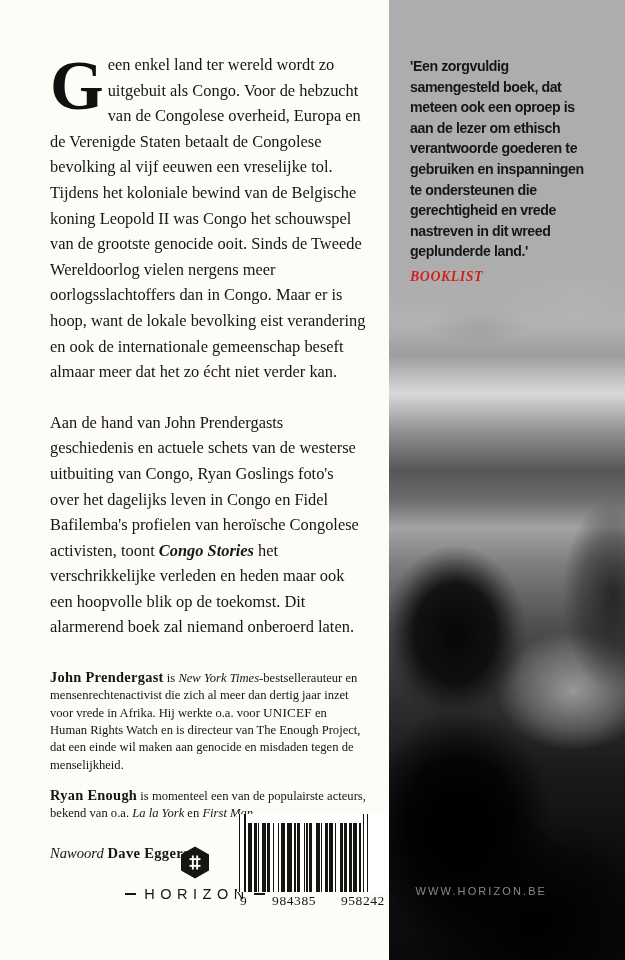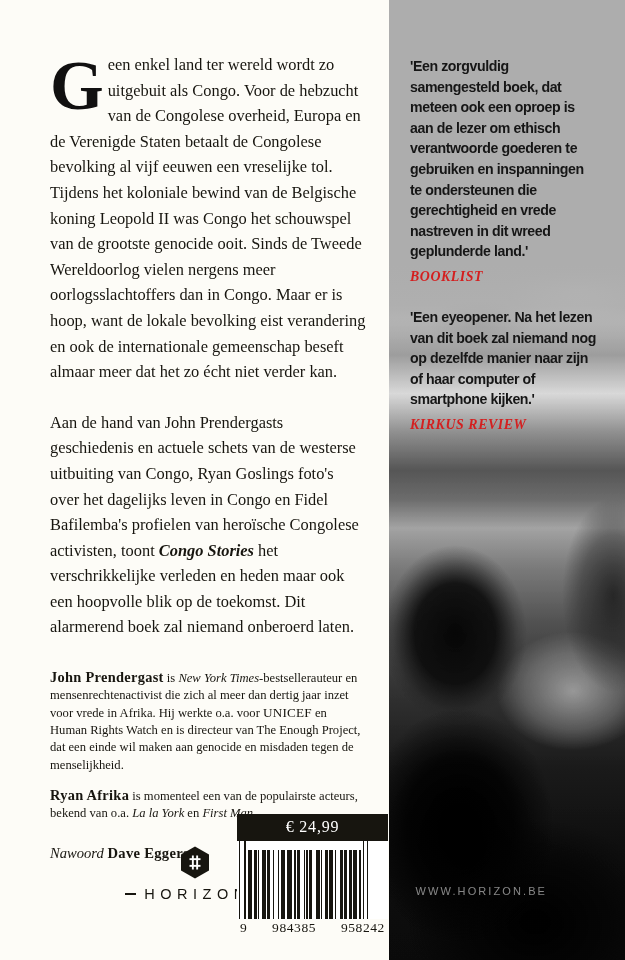--- a/index.html
+++ b/index.html
@@ -280,21 +280,21 @@
       <span class="dropcap">G</span><span>een enkel land ter wereld wordt zo uitgebuit als Congo. Voor de hebzucht van de Congolese overheid, Europa en de Verenigde Staten betaalt de Congolese bevolking al vijf eeuwen een vreselijke tol. Tijdens het koloniale bewind van de Belgische koning Leopold II was Congo het schouwspel van de grootste genocide ooit. Sinds de Tweede Wereldoorlog vielen nergens meer oorlogsslachtoffers dan in Congo. Maar er is hoop, want de lokale bevolking eist verandering en ook de internationale gemeenschap beseft almaar meer dat het zo écht niet verder kan.</span>
     </p>
 
     <p class="blurb blurb-2"><span>Aan de hand van John Prendergasts geschiedenis en actuele schets van de westerse uitbuiting van Congo, Ryan Goslings foto's over het dagelijks leven in Congo en Fidel Bafilemba's profielen van heroïsche Congolese activisten, toont </span><em>Congo Stories</em><span> het verschrikkelijke verleden en heden maar ook een hoopvolle blik op de toekomst. Dit alarmerend boek zal niemand onberoerd laten.</span></p>
 
     <div class="bios">
 
       <p class="bio"><b>John Prendergast</b><span> is </span><i>New York Times</i><span>-bestsellerauteur en mensenrechtenactivist die zich al meer dan dertig jaar inzet voor vrede in Afrika. Hij werkte o.a. voor </span><span class="smallcaps">UNICEF</span><span> en Human Rights Watch en is directeur van The Enough Project, dat een einde wil maken aan genocide en misdaden tegen de menselijkheid.</span></p>
 
 
-      <p class="bio"><b>Ryan Afrika</b><span> is momenteel een van de populairste acteurs, bekend van o.a. </span><i>La la York</i><span> en </span><i>First Man</i><span>.</span></p>
+      <p class="bio"><b>Ryan Enough</b><span> is momenteel een van de populairste acteurs, bekend van o.a. </span><i>La la York</i><span> en </span><i>First Man</i><span>.</span></p>
 
     </div>
 
     <p class="afterword"><i>Nawoord</i> <b>Dave Eggers</b></p>
 
     <div class="logo-wrap">
       <div class="hex">
         <svg width="30" height="33" viewBox="0 0 30 33" aria-hidden="true">
           <polygon points="15,0.5 29,8.5 29,24.5 15,32.5 1,24.5 1,8.5" fill="#17150f"></polygon>
           <rect x="9.5" y="12.2" width="11" height="1.9" fill="#ffffff"></rect>
@@ -304,21 +304,20 @@
         </svg>
       </div>
       <div class="logo-word">
         <span class="logo-dash"></span>
         <span class="logo-text">HORIZON</span>
         <span class="logo-dash"></span>
       </div>
     </div>
 
     <div class="barcode-block">
-      <div class="price-band">€ 24,99</div>
       <div class="bars" id="bars">
           <span class="bar" style="width: 1.35px; background: rgb(23, 21, 15);"></span>
           <span class="bar" style="width: 4.05px; background: transparent;"></span>
           <span class="bar" style="width: 1.35px; background: rgb(23, 21, 15);"></span>
           <span class="bar" style="width: 2.7px; background: transparent;"></span>
           <span class="bar short" style="width: 4.05px; background: rgb(23, 21, 15);"></span>
           <span class="bar short" style="width: 1.35px; background: transparent;"></span>
           <span class="bar short" style="width: 2.7px; background: rgb(23, 21, 15);"></span>
           <span class="bar short" style="width: 1.35px; background: transparent;"></span>
           <span class="bar short" style="width: 1.35px; background: rgb(23, 21, 15);"></span>
@@ -382,22 +381,18 @@
   <div class="right-panel">
     <div class="photo"></div>
     <div class="photo-haze"></div>
     <div class="quote-plate"></div>
 
     <div class="quotes">
       <div>
         <p class="quote">'Een zorgvuldig samengesteld boek, dat meteen ook een oproep is aan de lezer om ethisch verantwoorde goederen te gebruiken en inspanningen te ondersteunen die gerechtigheid en vrede nastreven in dit wreed geplunderde land.'</p>
         <p class="attrib">BOOKLIST</p>
       </div>
-      <div class="quote-2-wrap">
-        <p class="quote">'Een eyeopener. Na het lezen van dit boek zal niemand nog op dezelfde manier naar zijn of haar computer of smartphone kijken.'</p>
-        <p class="attrib">KIRKUS REVIEW</p>
-      </div>
     </div>
 
     <div class="site-url">WWW.HORIZON.BE</div>
   </div>
 
 </div>
 
 </body></html>

